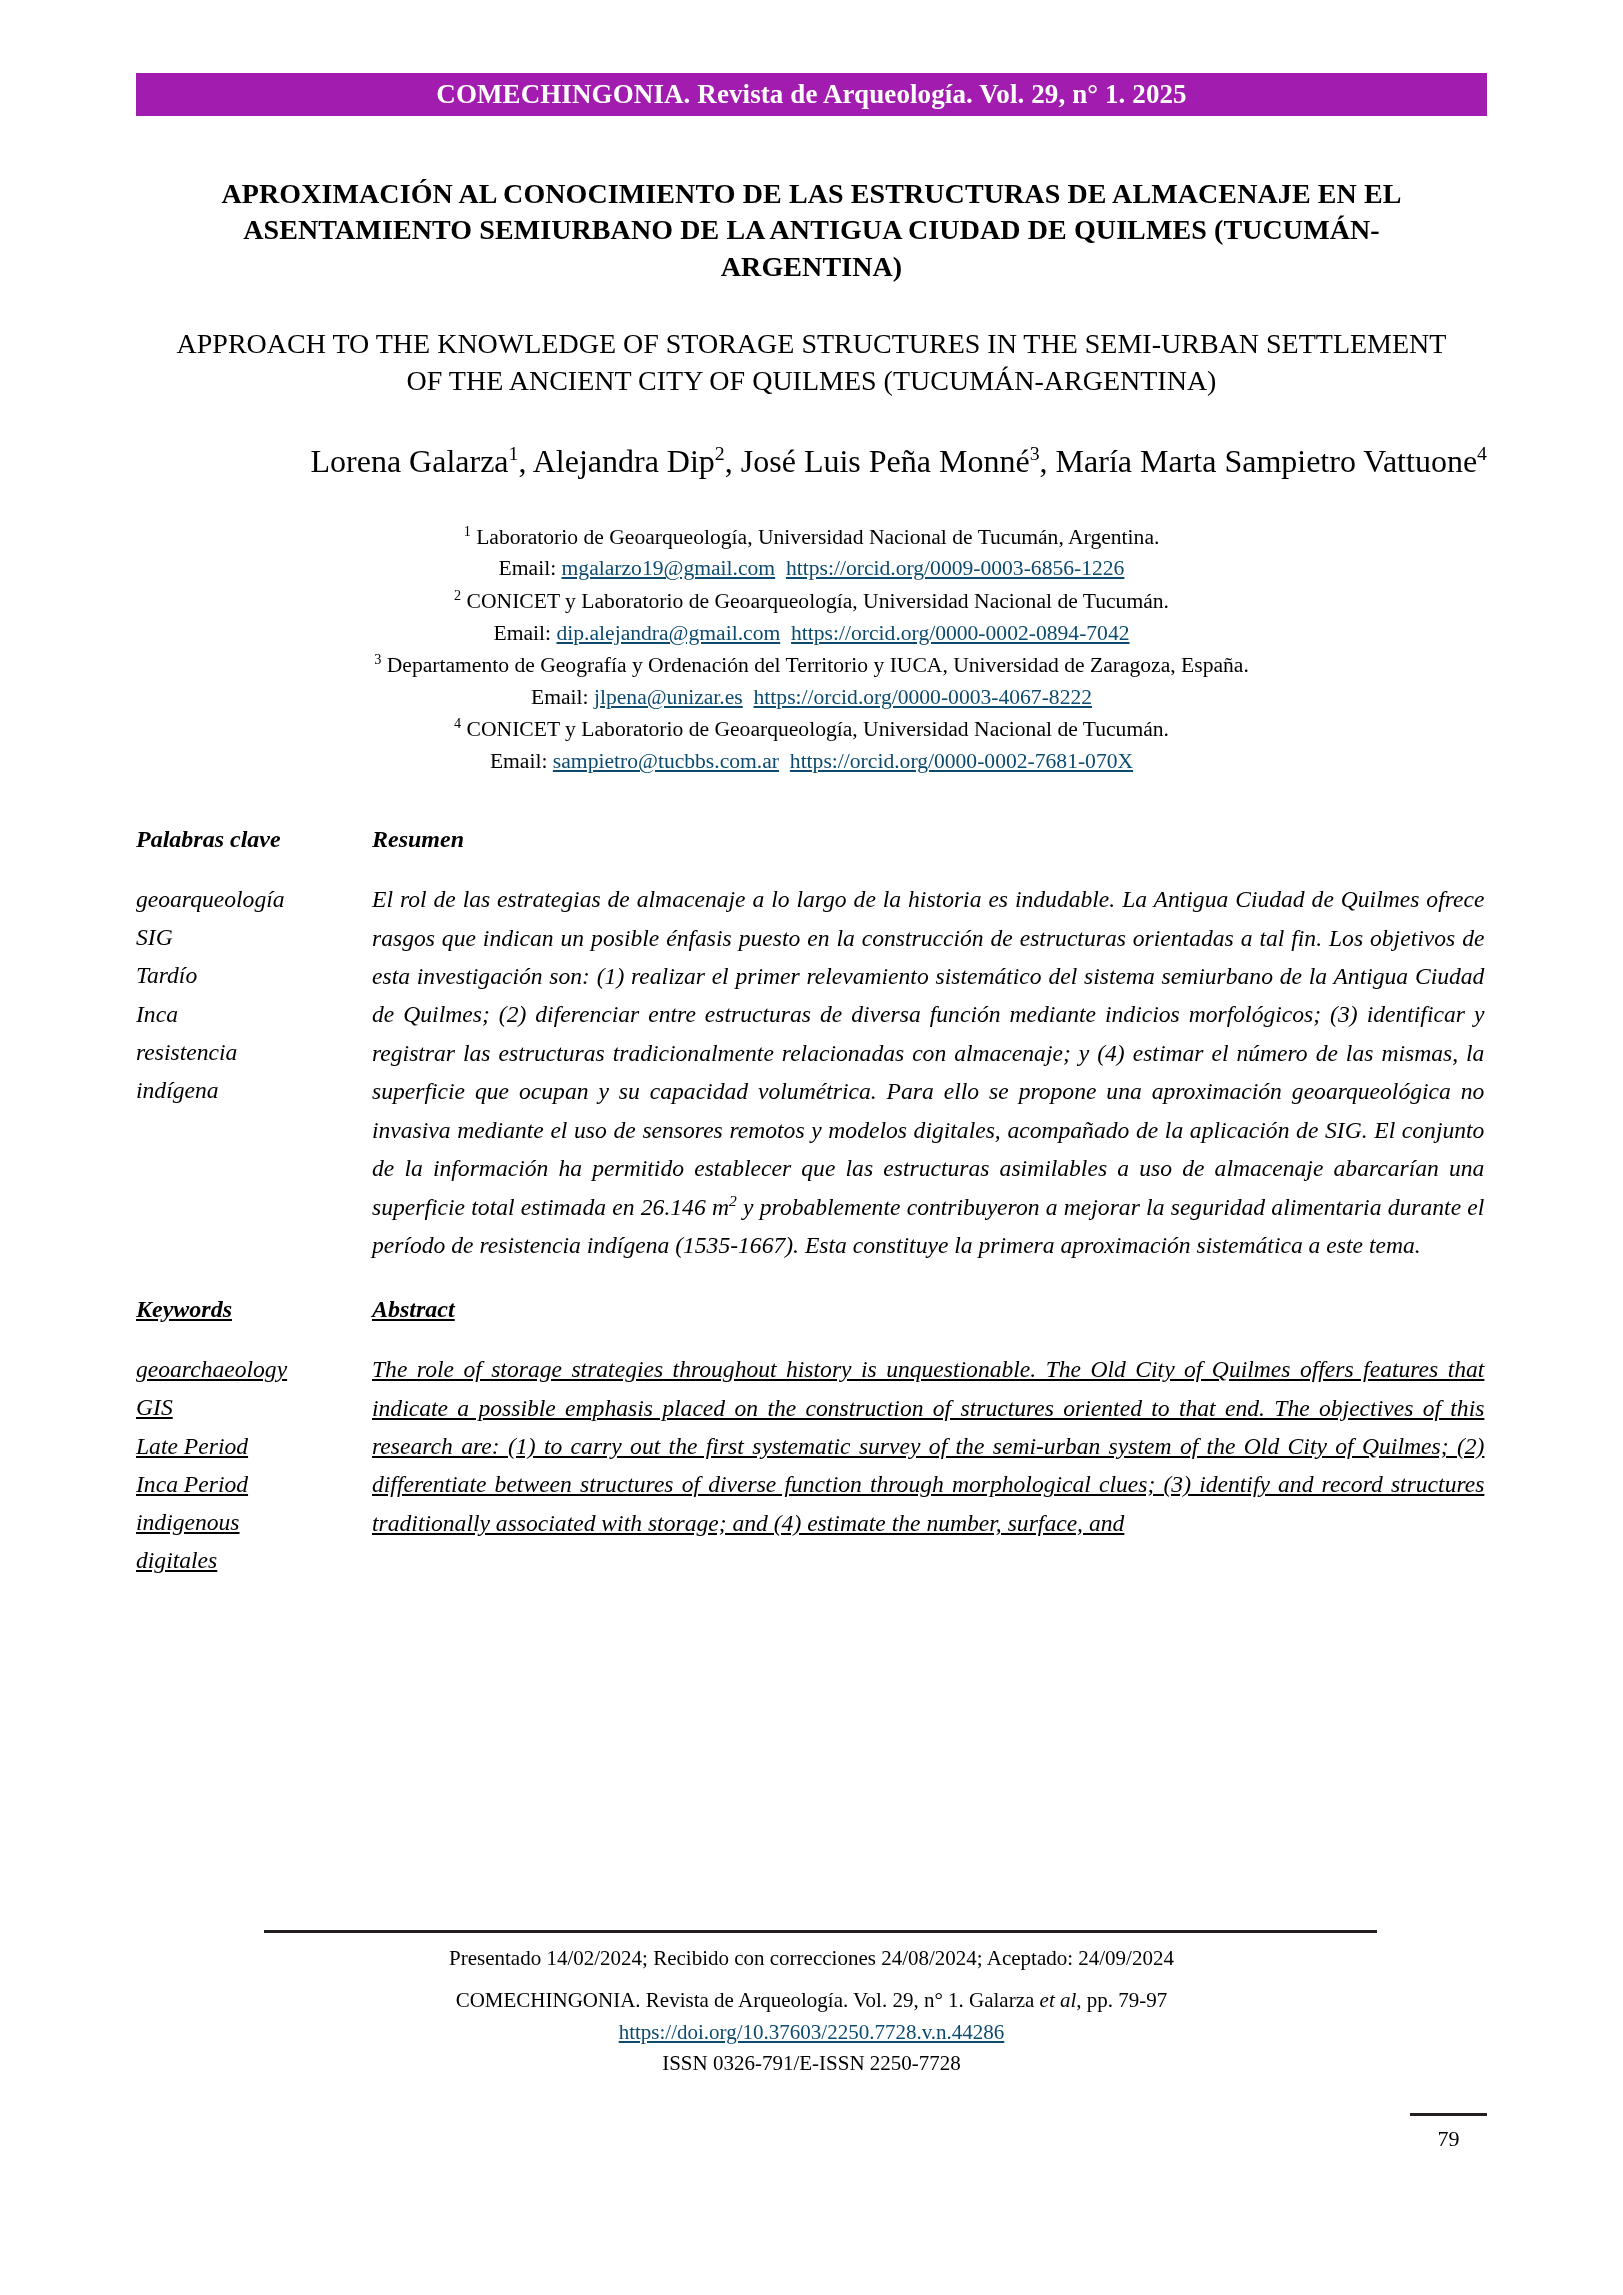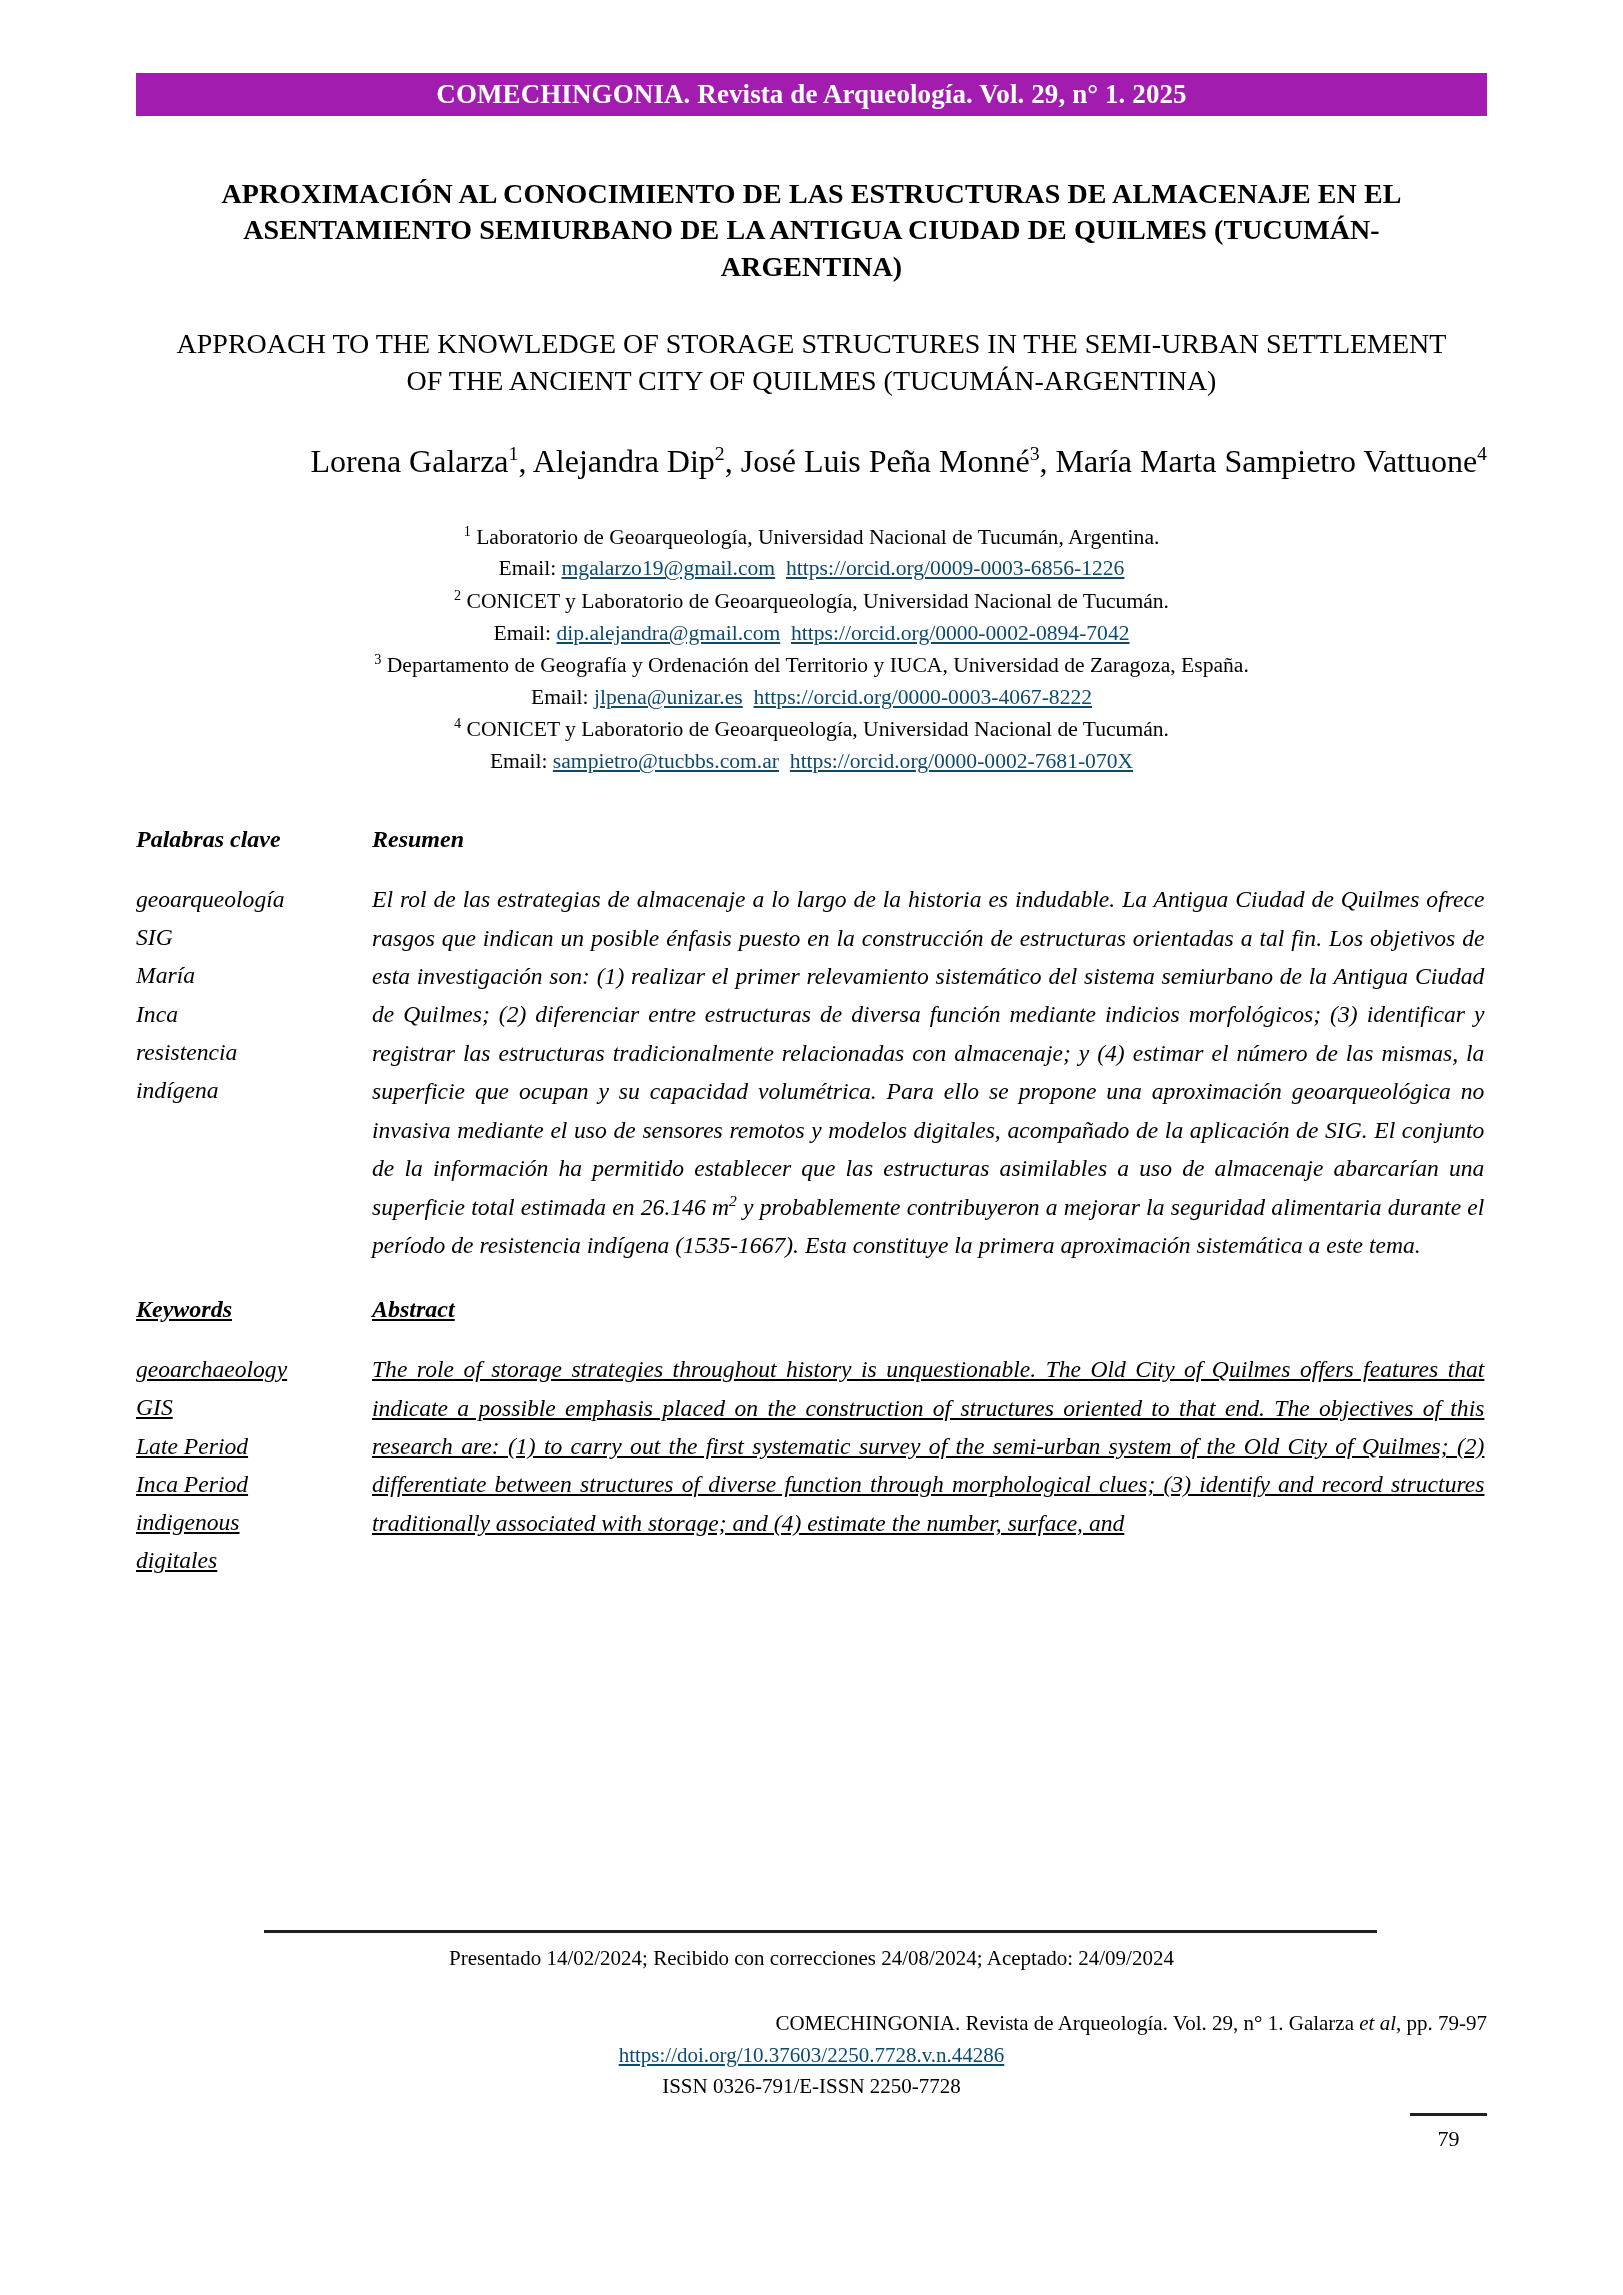--- a/index.html
+++ b/index.html
@@ -140,21 +140,21 @@
   .footer {
     position: absolute;
     left: 136px;
     top: 1944px;
     width: 1351px;
     text-align: center;
     font-size: 21px;
     line-height: 1.42;
   }
   .footer .f-dates { display: block; }
-  .footer .f-cite { display: block; margin-top: 35px; text-align: right; }
+  .footer .f-cite { display: block; margin-top: 12px; }
   .footer .f-cite em { font-style: italic; }
   .footer .f-doi { display: block; margin-top: 2.6px; }
   .footer .f-issn { display: block; margin-top: 1.3px; }
 
   .page-num-rule {
     position: absolute;
     right: 136px;
     top: 2113px;
     width: 77px;
     height: 2.6px;
@@ -206,21 +206,21 @@
 
     <div class="abs-section">
       <div class="abs-head-row">
         <div class="abs-head-kw">Palabras clave</div>
         <div class="abs-head-ab">Resumen</div>
       </div>
       <div class="abs-body-row">
         <div class="kw-col">
           <span>geoarqueología</span>
           <span>SIG</span>
-          <span>María</span>
+          <span>Tardío</span>
           <span>Inca</span>
           <span>resistencia</span>
           <span>indígena</span>
         </div>
         <div class="abs-col"><span>El rol de las estrategias de almacenaje a lo largo de la historia es indudable. La Antigua Ciudad de Quilmes ofrece rasgos que indican un posible énfasis puesto en la construcción de estructuras orientadas a tal fin. Los objetivos de esta investigación son: (1) realizar el primer relevamiento sistemático del sistema semiurbano de la Antigua Ciudad de Quilmes; (2) diferenciar entre estructuras de diversa función mediante indicios morfológicos; (3) identificar y registrar las estructuras tradicionalmente relacionadas con almacenaje; y (4) estimar el número de las mismas, la superficie que ocupan y su capacidad volumétrica. Para ello se propone una aproximación geoarqueológica no invasiva mediante el uso de sensores remotos y modelos digitales, acompañado de la aplicación de SIG. El conjunto de la información ha permitido establecer que las estructuras asimilables a uso de almacenaje abarcarían una superficie total estimada en 26.146 m</span><sup>2</sup><span> y probablemente contribuyeron a mejorar la seguridad alimentaria durante el período de resistencia indígena (1535-1667). Esta constituye la primera aproximación sistemática a este tema.</span></div>
       </div>
     </div>
 
     <div class="abs-section abs-section-2">
       <div class="abs-head-row">

